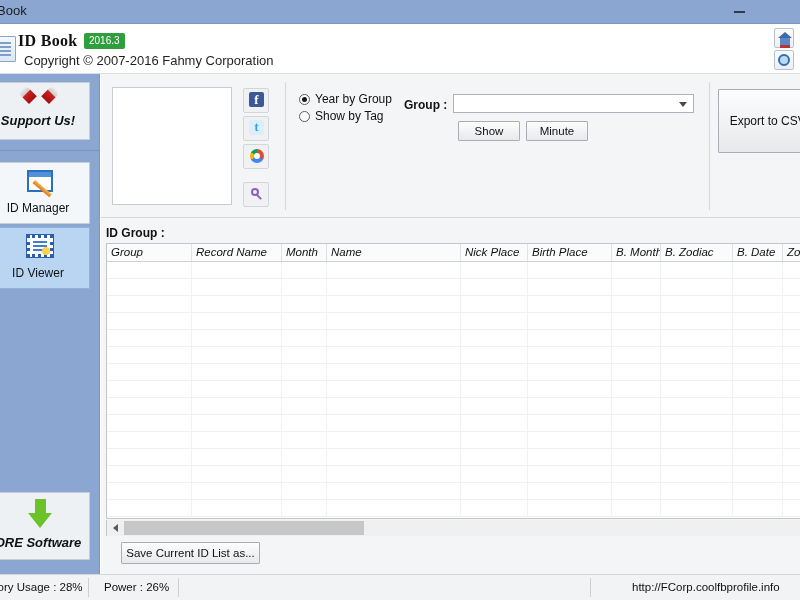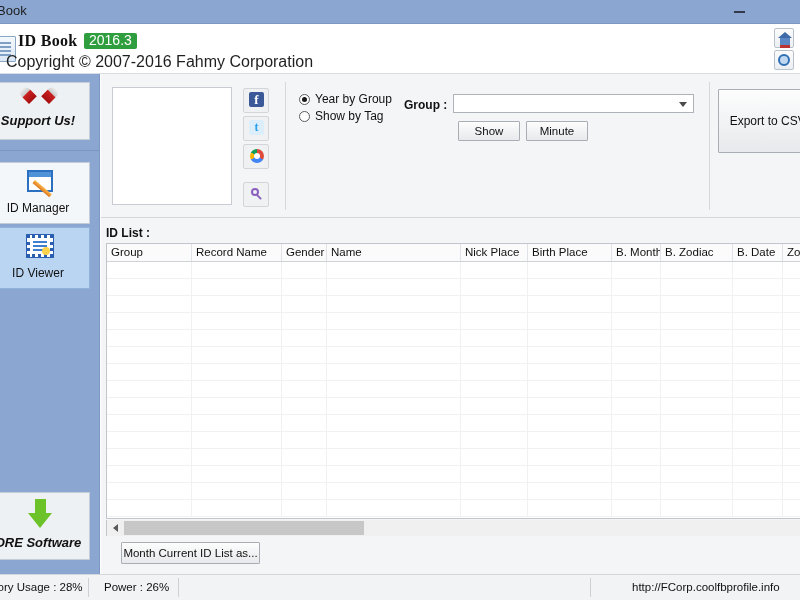--- a/index.html
+++ b/index.html
@@ -77,28 +77,28 @@
     font-family: "Liberation Serif", serif;
     color: #111111;
     letter-spacing: .3px;
   }
   .version-badge {
     position: absolute;
     left: 84px; top: 9px;
     padding: 1px 5px 2px 5px;
     background: #2f9e3f;
     color: #ffffff;
-    font-size: 14px;
+    font-size: 10px;
     border-radius: 2px;
     line-height: 13px;
   }
   .copyright {
     position: absolute;
-    left: 6px; top: 29px;
-    font-size: 16px;
+    left: 24px; top: 29px;
+    font-size: 13px;
     color: #1f1f1f;
     white-space: nowrap;
   }
   .corner-icons {
     position: absolute;
     right: 0; top: 4px;
     width: 26px;
   }
   .corner-btn {
     width: 20px; height: 20px;
@@ -449,20 +449,21 @@
     border: 1px solid #c2c6cc;
     border-right: none;
     overflow: hidden;
   }
   .grid-head {
     position: relative;
     height: 18px;
     background: #fbfbfb;
     border-bottom: 1px solid #cfd3d8;
     display: flex;
+    font-style: italic;
   }
   .gh {
     font-size: 11.5px;
     color: #111;
     line-height: 17px;
     padding-left: 4px;
     border-right: 1px solid #dfe2e6;
     overflow: hidden;
     white-space: nowrap;
     flex: 0 0 auto;
@@ -616,27 +617,27 @@
       <div class="combo">
         <span class="combo-arrow"></span>
       </div>
       <div class="btn btn-show">Show</div>
       <div class="btn btn-refresh">Minute</div>
 
       <div class="vdiv2"></div>
       <div class="btn btn-export">Export to CSV F</div>
     </div>
 
-    <div class="idlist-label">ID List :</div>
+    <div class="idlist-label">ID Group :</div>
 
     <div class="grid">
       <div class="grid-head" id="grid-head">
           <div class="gh" style="width: 85px;">Group</div>
           <div class="gh" style="width: 90px;">Record Name</div>
-          <div class="gh" style="width: 45px;">Gender</div>
+          <div class="gh" style="width: 45px;">Month</div>
           <div class="gh" style="width: 134px;">Name</div>
           <div class="gh" style="width: 67px;">Nick Place</div>
           <div class="gh" style="width: 84px;">Birth Place</div>
           <div class="gh" style="width: 49px;">B. Month</div>
           <div class="gh" style="width: 72px;">B. Zodiac</div>
           <div class="gh" style="width: 50px;">B. Date</div>
           <div class="gh" style="width: 60px;">Zodiac</div>
         </div>
       <div class="grid-body" id="grid-body">
           <div class="grow">
@@ -822,21 +823,21 @@
         </div>
     </div>
 
     <div class="hscroll">
       <div class="hs-left">
           <i></i>
         </div>
       <div class="hs-thumb"></div>
     </div>
 
-    <div class="btn btn-save">Month Current ID List as...</div>
+    <div class="btn btn-save">Save Current ID List as...</div>
   </div>
 
   <div class="statusbar">
     <div class="sb-cell" style="left:-12px">mory Usage : 28%</div>
     <div class="sb-divider" style="left:88px"></div>
     <div class="sb-cell" style="left:104px">Power : 26%</div>
     <div class="sb-divider" style="left:178px"></div>
     <div class="sb-divider" style="left:590px"></div>
     <div class="sb-cell" style="left:632px">http://FCorp.coolfbprofile.info</div>
   </div>

